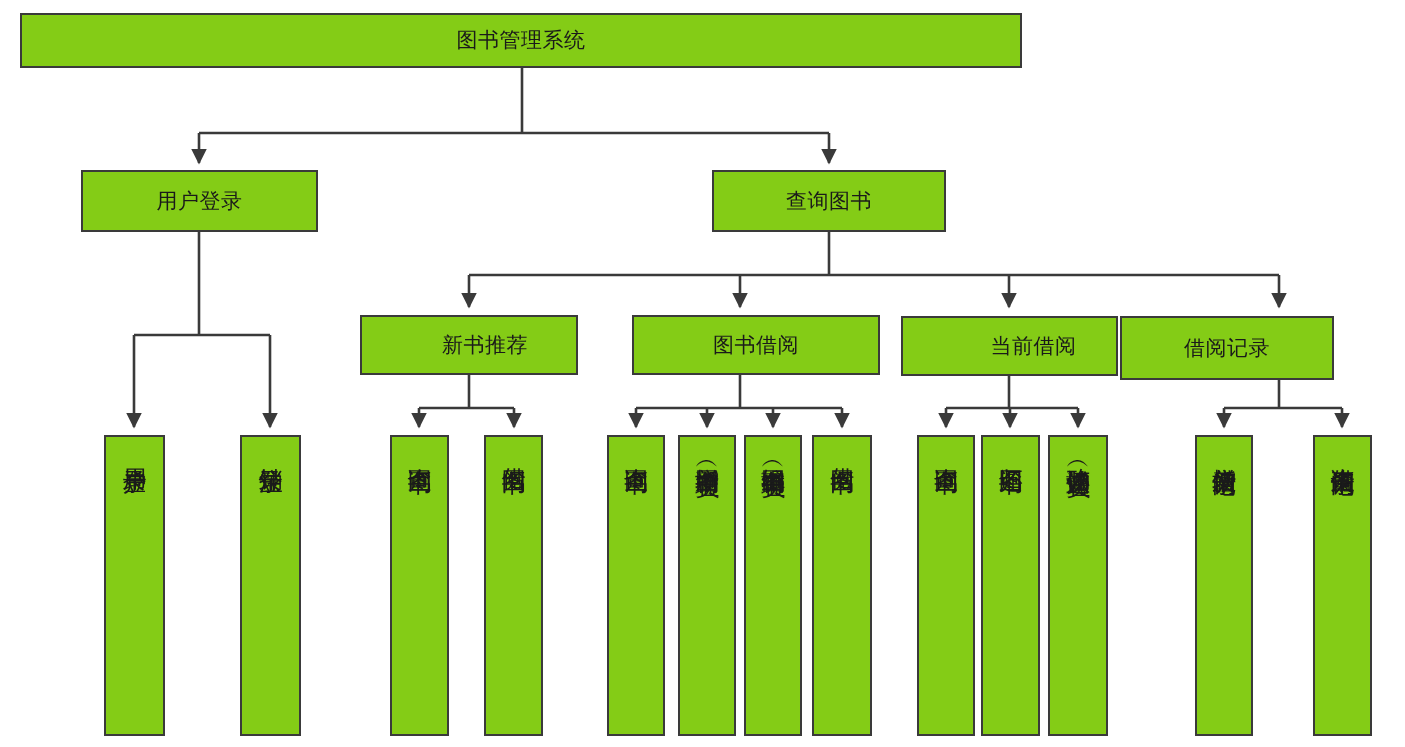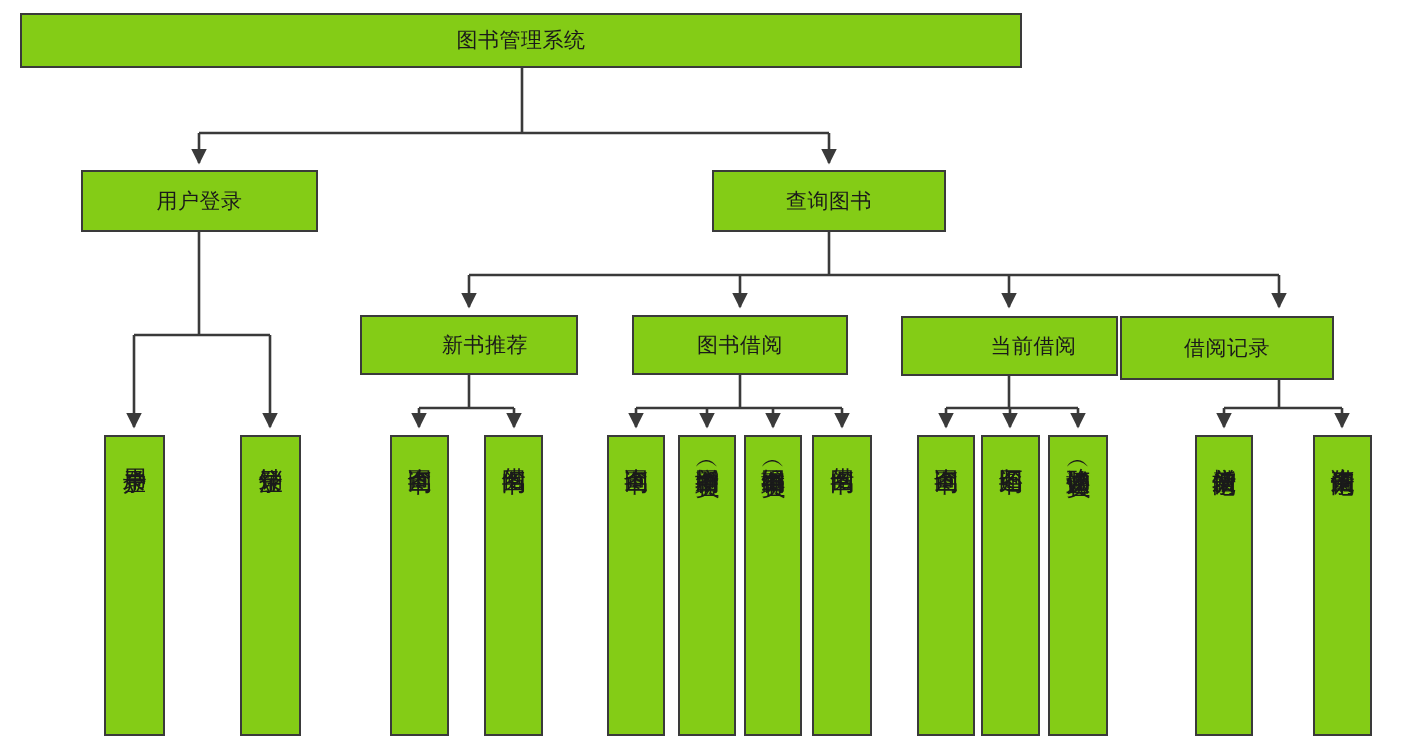--- a/index.html
+++ b/index.html
@@ -132,21 +132,21 @@
   <div class="node h-node" style="left:81px; top:170px; width:237px; height:62px;">
     <span class="label">用户登录</span>
   </div>
   <div class="node h-node" style="left:712px; top:170px; width:234px; height:62px;">
     <span class="label">查询图书</span>
   </div>
 
   <div class="node h-node" style="left:360px; top:315px; width:218px; height:60px;padding-left:32px;">
     <span class="label">新书推荐</span>
   </div>
-  <div class="node h-node" style="left:632px; top:315px; width:216px; height:60px;font-family:Liberation Serif, serif;">
+  <div class="node h-node" style="left:632px; top:315px; width:248px; height:60px;font-family:Liberation Serif, serif;">
     <span class="label">图书借阅</span>
   </div>
   <div class="node h-node" style="left:901px; top:316px; width:217px; height:60px;padding-left:48px;">
     <span class="label">当前借阅</span>
   </div>
   <div class="node h-node" style="left:1120px; top:316px; width:214px; height:64px;">
     <span class="label">借阅记录</span>
   </div>
 
   <div class="node v-node" style="left:104px; top:435px; width:61px; height:301px;">

